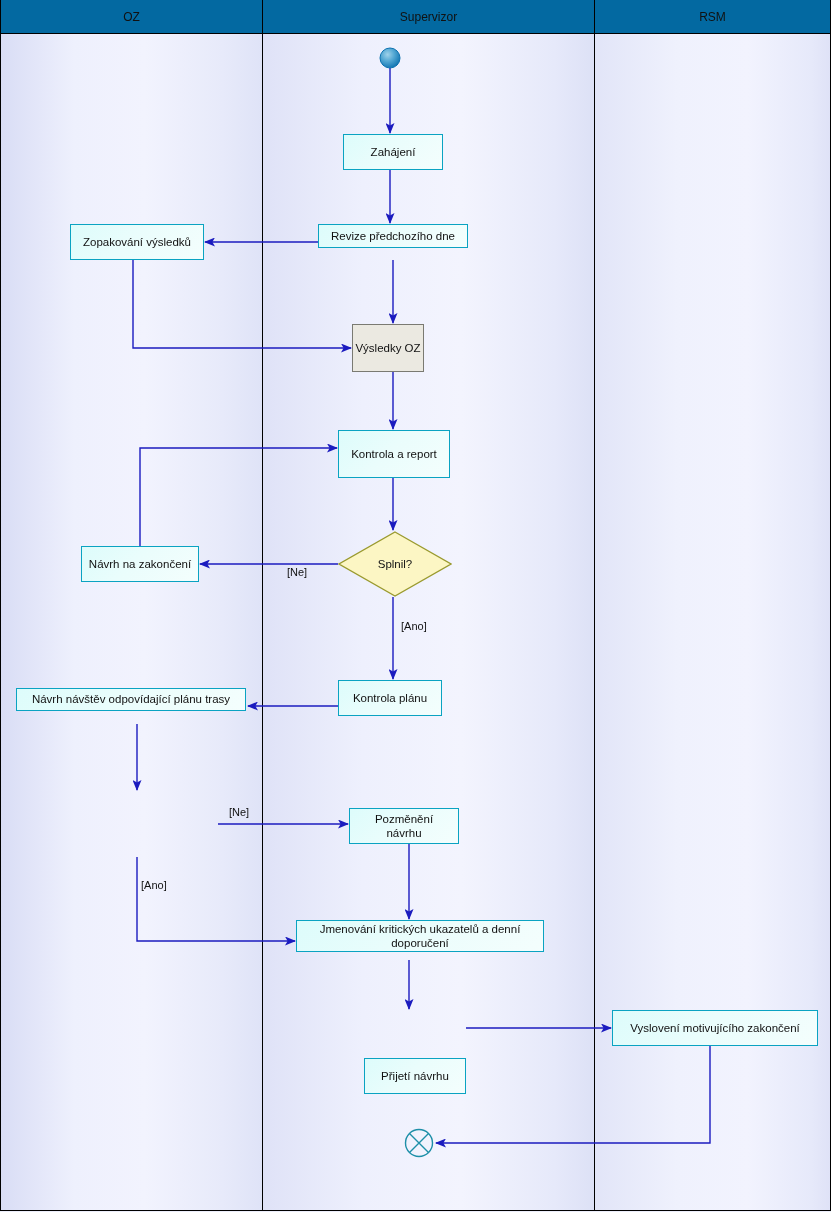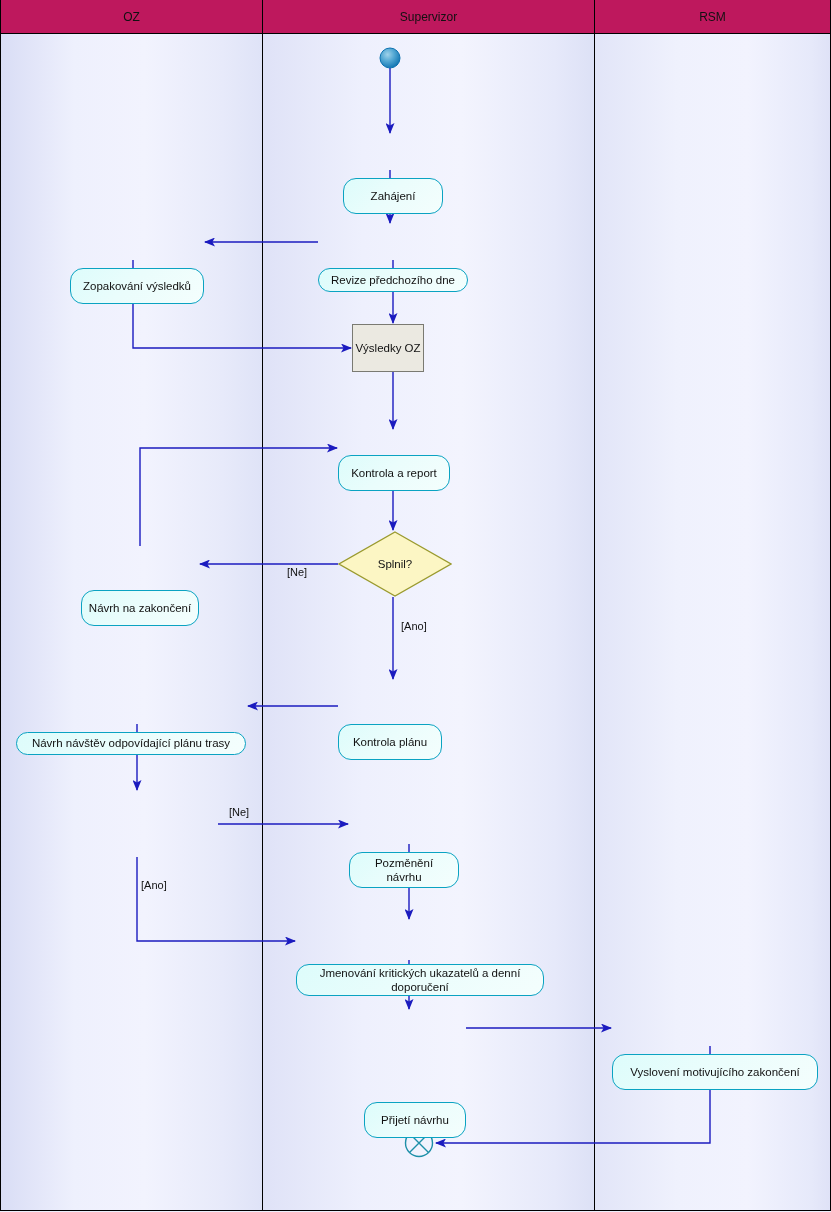--- a/index.html
+++ b/index.html
@@ -23,21 +23,21 @@
     left: 0;
     top: 0;
     width: 831px;
     height: 34px;
   }
   .lane-header {
     position: absolute;
     top: 0;
     height: 34px;
     box-sizing: border-box;
-    background: #be185d;
+    background: #0369a1;
     border-right: 1px solid #000000;
     border-bottom: 1px solid #000000;
     display: flex;
     align-items: center;
     justify-content: center;
     font-size: 12px;
     color: #111111;
   }
   .lane-header.first { border-left: 1px solid #000000; }
   .lane-body {
@@ -75,24 +75,23 @@
     display: flex;
     align-items: center;
     justify-content: center;
     text-align: center;
     font-size: 11.5px;
     color: #111111;
     line-height: 1.25;
   }
   .activity {
     border: 1px solid #0aa3c2;
-    border-radius: 13px;
+    border-radius: 0;
     background: linear-gradient(135deg, #ddfcfb 0%, #eafdfc 45%, #f4fefd 100%);
     padding: 2px 6px;
-    margin-top: 44px;
   }
   .objectnode {
     border: 1px solid #7a7a72;
     background: #ebe9e1;
     border-radius: 0;
   }
   .decision {
     background: transparent;
     border: none;
   }
@@ -191,21 +190,21 @@
   </div>
 
   <div class="node activity" style="left:70px; top:224px; width:134px; height:36px;">
     <span>Zopakování výsledků</span>
   </div>
 
   <div class="node objectnode" style="left:352px; top:324px; width:72px; height:48px;">
     <span>Výsledky OZ</span>
   </div>
 
-  <div class="node activity" style="left:338px; top:411px; width:112px; height:36px;align-items:center;">
+  <div class="node activity" style="left:338px; top:430px; width:112px; height:48px;align-items:center;">
     <span>Kontrola a report</span>
   </div>
 
   <div class="node decision" style="left:338px; top:531px; width:114px; height:66px;">
     <svg width="114" height="66" viewBox="0 0 114 66">
       <polygon points="57,1 113,33 57,65 1,33" fill="#fcf6c4" stroke="#9a9a2e" stroke-width="1.3"></polygon>
     </svg>
     <span class="dlabel">Splnil?</span>
   </div>
 

